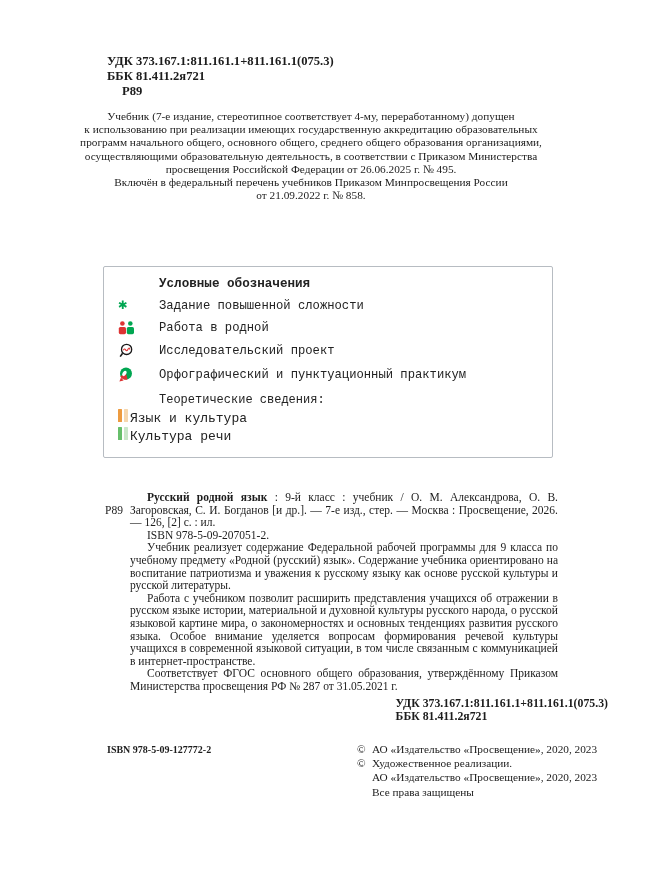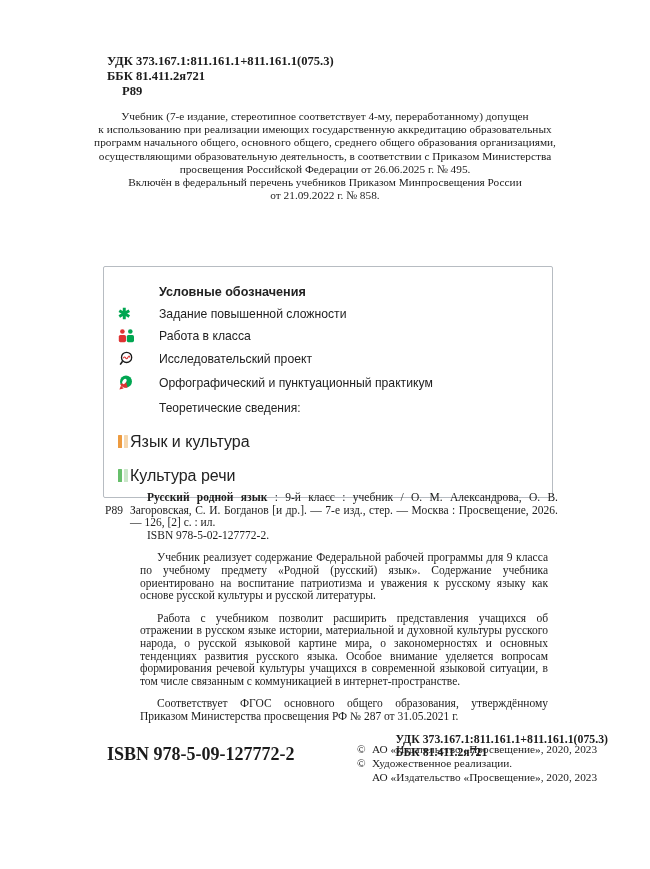--- a/index.html
+++ b/index.html
@@ -4,54 +4,54 @@
 <style>
   html,body{margin:0;padding:0;background:#ffffff;}
   .page{position:relative;width:646px;height:869px;background:#fff;color:#1c1c1c;
         font-family:"Liberation Serif","DejaVu Serif",serif;overflow:hidden;}
 
   
   .top-codes{position:absolute;left:107px;top:54px;font-weight:bold;font-size:12.6px;line-height:14.8px;}
   .top-codes .code{padding-left:15px;}
 
   
-  .admission{position:absolute;left:40px;width:570px;top:110px;text-align:center;
+  .admission{position:absolute;left:26px;width:570px;top:110px;text-align:center;
              font-size:11.3px;line-height:13.2px;white-space:pre-line;}
 
   
   .authors{position:absolute;left:40px;width:570px;top:202px;text-align:center;
            font-size:12px;line-height:15.6px;white-space:pre-line;}
   .authors .lbl{font-style:italic;}
 
   
   .legend{position:absolute;left:103px;top:266px;width:450px;box-sizing:border-box;
-          border:1px solid #b7bcc2;border-radius:2px;padding:18px 8px 14px 0;
-          font-family:Liberation Sans, sans-serif;color:#222;}
+          border:1px solid #b7bcc2;border-radius:2px;padding:10px 8px 14px 0;
+          font-family:Liberation Mono, monospace;color:#222;}
   .legend .title{padding-left:55px;font-weight:bold;font-size:12.6px;line-height:14px;}
   .lrow{display:flex;align-items:center;padding-left:14px;margin-top:8px;font-size:12.2px;line-height:14px;}
   .lrow .ic{width:41px;flex:none;display:flex;align-items:center;}
   .theory-title{padding-left:55px;margin-top:10px;font-size:12px;line-height:14px;}
-  .trow{display:flex;align-items:flex-start;padding-left:14px;margin-top:20px;font-size:16px;line-height:13.5px;}
+  .trow{display:flex;align-items:flex-end;padding-left:14px;margin-top:2px;font-size:13px;line-height:13.5px;}
   .ast{font-size:15px;font-weight:bold;color:#00A651;line-height:14px;}
   .bars i{display:inline-block;width:3.5px;height:12.5px;margin-right:2.5px;border-radius:0.5px;}
   .bars-orange i:first-child{background:#ED9B40;} .bars-orange i:last-child{background:#F6D7AE;}
   .bars-green  i:first-child{background:#67BF6B;} .bars-green  i:last-child{background:#CAE7C9;}
   .bars-blue   i:first-child{background:#7E91D6;} .bars-blue   i:last-child{background:#CAD4F0;}
 
   
   .biblio{position:absolute;left:130px;top:491px;width:428px;font-size:11.5px;line-height:12.6px;text-align:justify;}
   .biblio .code-side{position:absolute;left:-25px;top:13px;font-size:11.5px;font-weight:normal;}
   .biblio .entry{text-indent:17px;}
   .biblio .isbn-line{text-indent:17px;}
-  .biblio p{margin:10px;text-indent:17px;}
+  .biblio p{margin:0;text-indent:17px;}
   .udkwrap{display:flex;justify-content:flex-end;margin-right:-50px;margin-top:4px;}
   .udkwrap .inner{text-align:left;font-weight:bold;font-size:11.8px;line-height:13.8px;text-indent:0;}
 
   
-  .isbn-footer{position:absolute;left:107px;top:744px;font-weight:bold;font-size:18px;}
+  .isbn-footer{position:absolute;left:107px;top:744px;font-weight:bold;font-size:10px;}
   .copyright{position:absolute;left:357px;top:742px;font-size:11.3px;line-height:14.2px;}
   .crow{display:flex;}
   .cmark{width:15px;flex:none;}
 </style>
 </head>
 <body>
 
 <div class="page">
 
   <div class="top-codes">
@@ -81,21 +81,21 @@
 
     <div class="lrow">
       <span class="ic">
         <svg width="17" height="14" viewBox="0 0 17 14">
           <circle cx="4.4" cy="2.5" r="2.3" fill="#DD3333"></circle>
           <circle cx="12.3" cy="2.5" r="2.3" fill="#00A651"></circle>
           <rect x="0.8" y="6" width="7.2" height="7.2" rx="1.6" fill="#DD3333"></rect>
           <rect x="8.8" y="6" width="7.2" height="7.2" rx="1.6" fill="#00A651"></rect>
         </svg>
       </span>
-      <span>Работа в класса</span>
+      <span>Работа в родной</span>
     </div>
 
     <div class="lrow">
       <span class="ic">
         <svg width="16" height="16" viewBox="0 0 16 16">
           <circle cx="8.6" cy="6.4" r="5.1" fill="none" stroke="#1a1a1a" stroke-width="1.3"></circle>
           <path d="M5.3 7.2 Q6.4 4.9 7.6 6.9 T10 6.3 T11.9 6.6" fill="none" stroke="#DD3333" stroke-width="1.1"></path>
           <line x1="4.6" y1="10.3" x2="2.2" y2="13.6" stroke="#1a1a1a" stroke-width="1.6"></line>
         </svg>
       </span>
@@ -122,21 +122,21 @@
     </div>
     <div class="trow">
       <span class="ic"><span class="bars bars-green"><i></i><i></i></span></span>
       <span>Культура речи</span>
     </div>
   </div>
 
   <div class="biblio">
     <span class="code-side">Р89</span>
     <div class="entry"><b>Русский родной язык</b><span> : 9-й класс : учебник / О. М. Александрова, О. В. Загоровская, С. И. Богданов [и др.]. — 7-е изд., стер. — Москва : Просвещение, 2026. — 126, [2] с. : ил.</span></div>
-    <div class="isbn-line">ISBN 978-5-02-127772-2.</div>
+    <div class="isbn-line">ISBN 978-5-09-207051-2.</div>
     <p>Учебник реализует содержание Федеральной рабочей программы для 9 класса по учебному предмету «Родной (русский) язык». Содержание учебника ориентировано на воспитание патриотизма и уважения к русскому языку как основе русской культуры и русской литературы.</p>
     <p>Работа с учебником позволит расширить представления учащихся об отражении в русском языке истории, материальной и духовной культуры русского народа, о русской языковой картине мира, о закономерностях и основных тенденциях развития русского языка. Особое внимание уделяется вопросам формирования речевой культуры учащихся в современной языковой ситуации, в том числе связанным с коммуникацией в интернет-пространстве.</p>
     <p>Соответствует ФГОС основного общего образования, утверждённому Приказом Министерства просвещения РФ № 287 от 31.05.2021 г.</p>
     <div class="udkwrap">
       <div class="inner">
         <div>УДК 373.167.1:811.161.1+811.161.1(075.3)</div>
         <div>ББК 81.411.2я721</div>
       </div>
     </div>
   </div>
@@ -149,15 +149,19 @@
       <span>АО «Издательство «Просвещение», 2020, 2023</span>
     </div>
     <div class="crow">
       <span class="cmark">©</span>
       <span>Художественное реализации.</span>
     </div>
     <div class="crow">
       <span class="cmark"></span>
       <span>АО «Издательство «Просвещение», 2020, 2023</span>
     </div>
+    <div class="crow">
+      <span class="cmark"></span>
+      <span>Все права защищены</span>
+    </div>
   </div>
 
 </div>
 
 </body></html>

